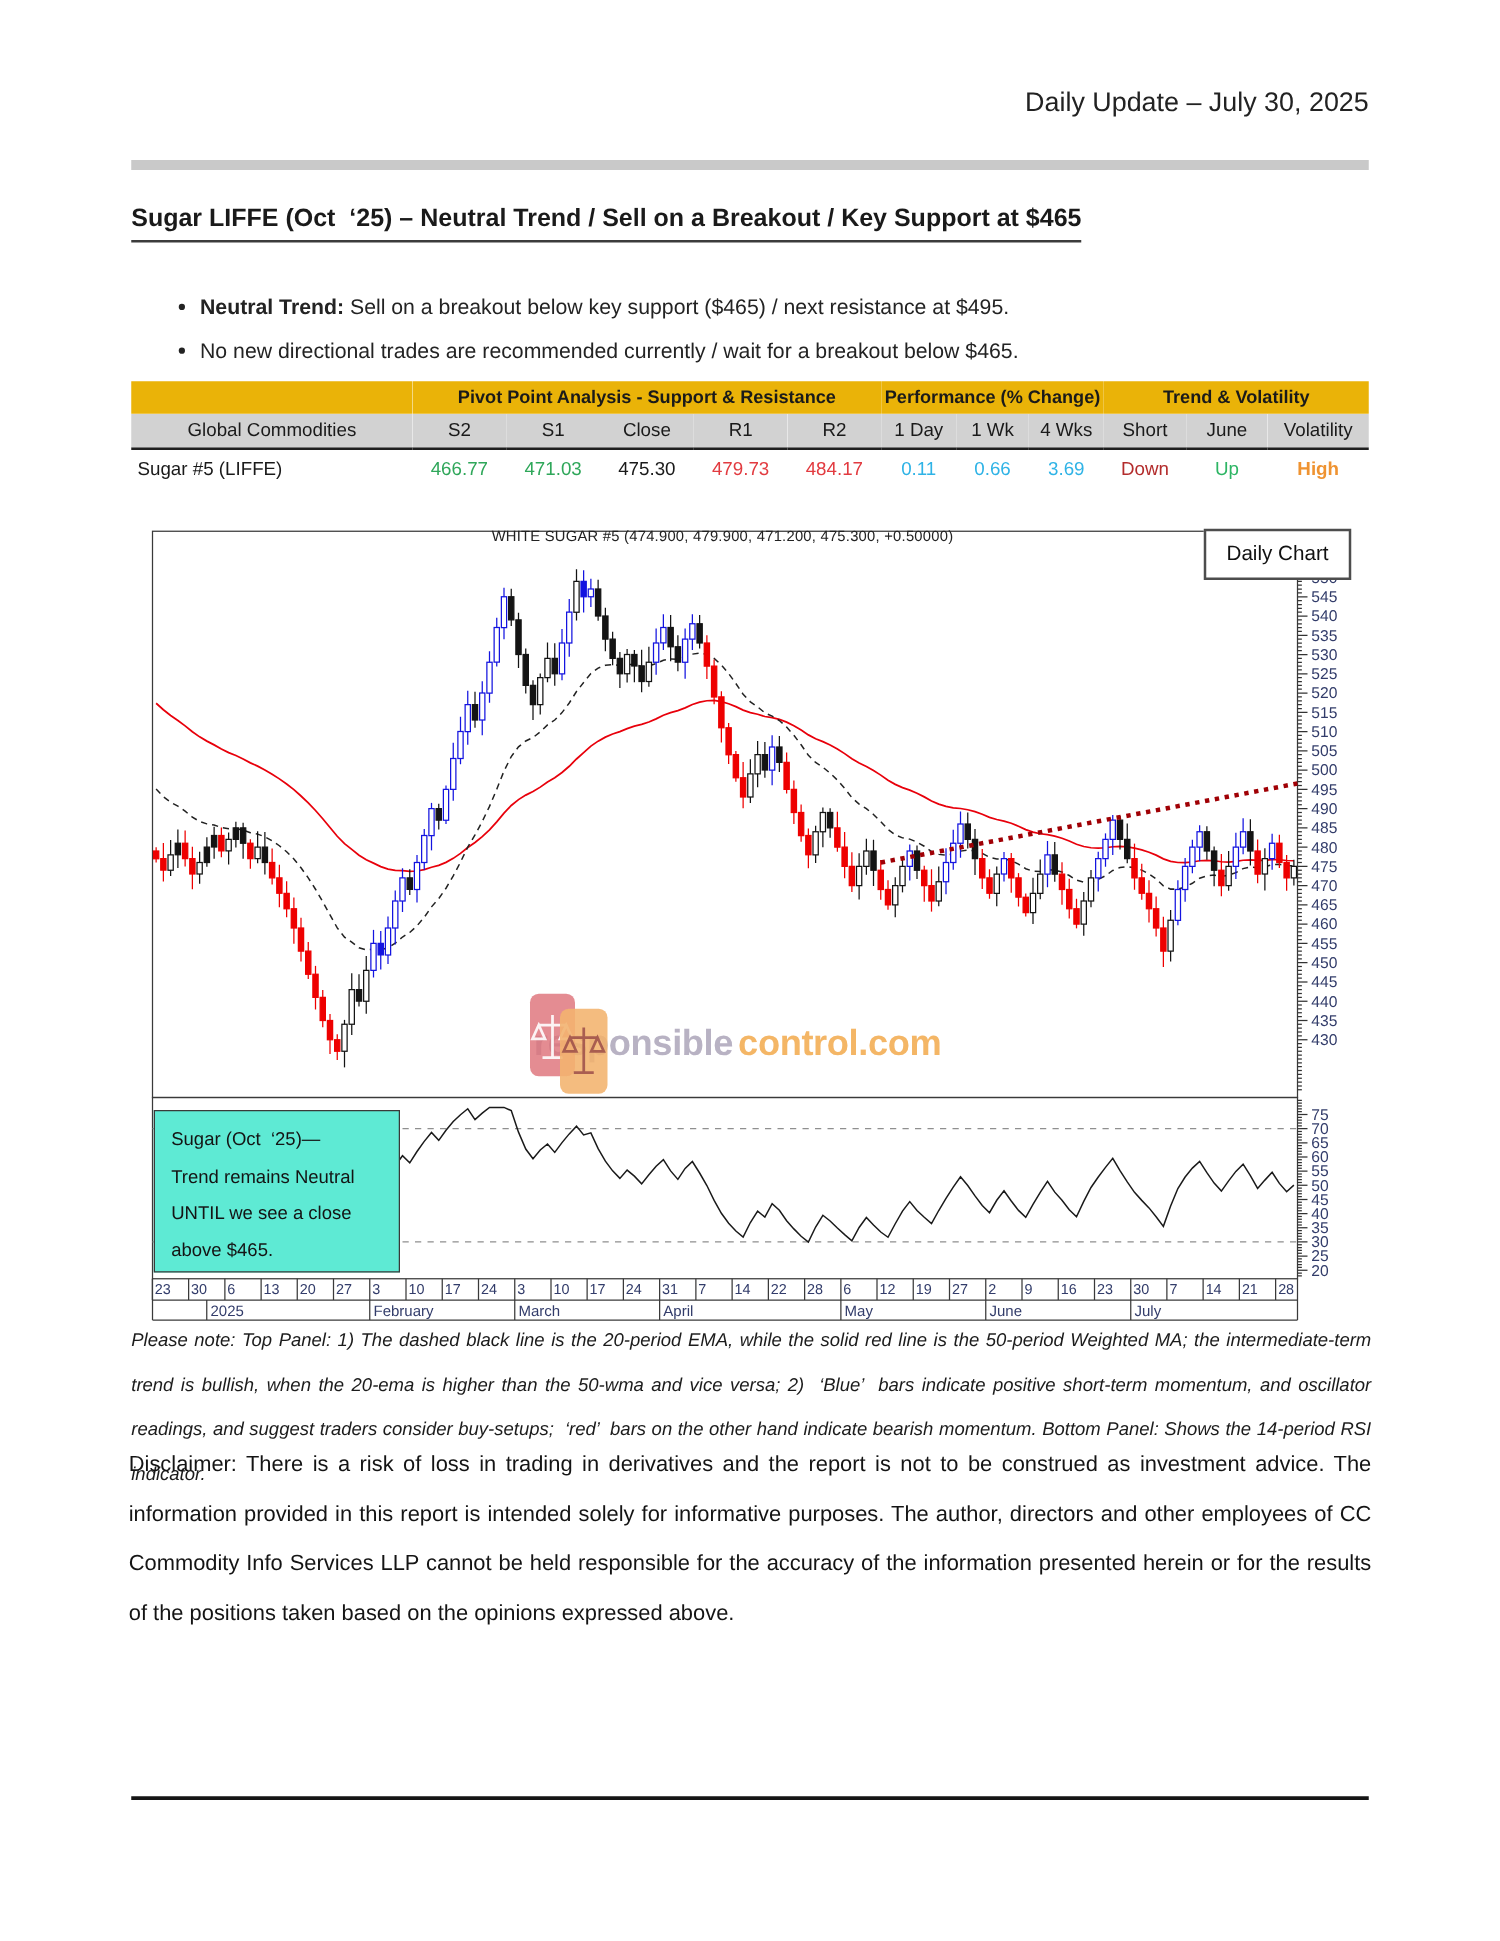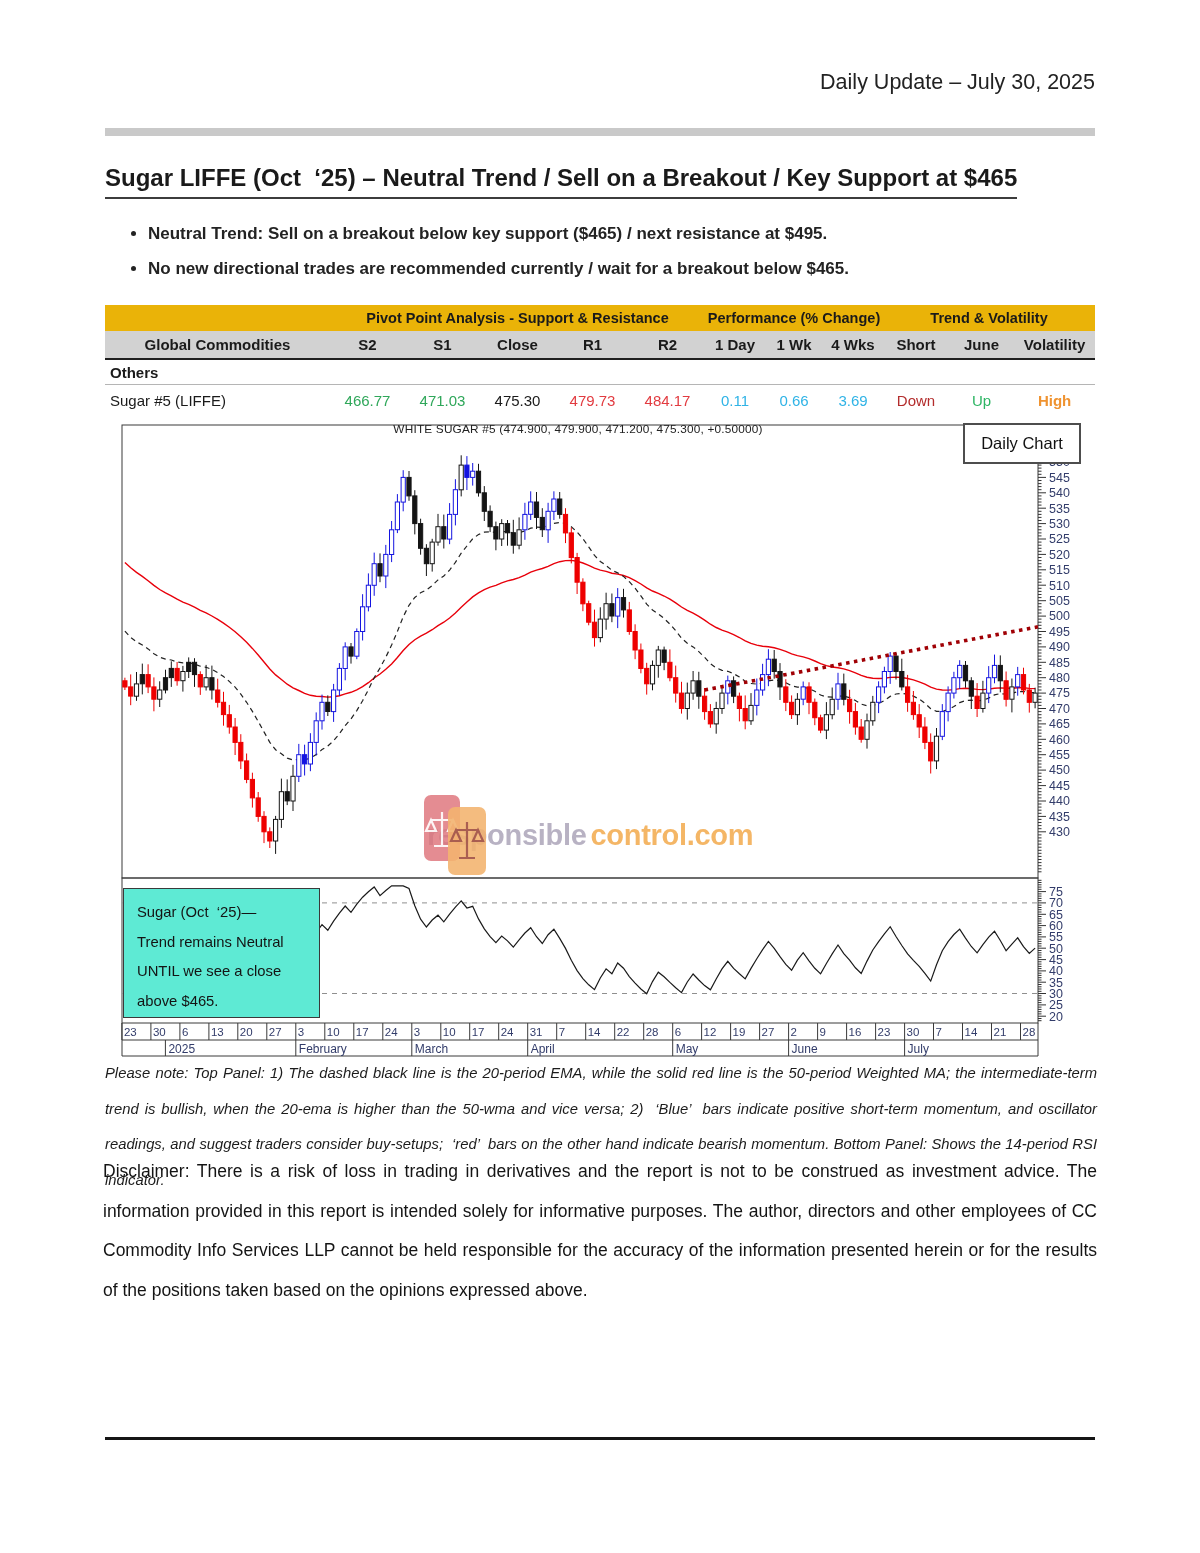--- a/index.html
+++ b/index.html
@@ -1,30 +1,30 @@
 <!DOCTYPE html>
 <html><head>
 <meta charset="utf-8">
 <style>
   html,body{margin:0;padding:0;background:#ffffff;}
   .page{position:relative;width:1200px;height:1553px;background:#fff;
         font-family:"Liberation Sans",sans-serif;color:#1a1a1a;overflow:hidden;}
   .abs{position:absolute;}
   .header-title{top:70px;right:105px;font-size:21.5px;color:#222;}
   .divider{top:128px;left:105px;width:990px;height:8px;background:#c9c9c9;}
-  .doc-title{top:164px;left:105px;font-size:24px;font-weight:bold;
+  .doc-title{top:164px;left:105px;font-size:20px;font-weight:bold;
              border-bottom:2px solid #3c3c3c;padding-bottom:5px;}
   .bullets{top:218px;left:112px;width:960px;}
-  .bullets ul{margin:4px;padding-left:32px;font-weight:bold;}
+  .bullets ul{margin:16px;padding-left:32px;}
   .bullets li{font-size:17px;line-height:24px;margin-bottom:11px;color:#232323;}
   
   .pivot-table{top:305px;left:105px;width:990px;border-collapse:collapse;table-layout:fixed;font-size:15px;}
   .pivot-table td,.pivot-table th{padding:0;overflow:hidden;white-space:nowrap;}
   .grp-row th{background:#eab308;height:26px;font-weight:bold;font-size:14.5px;text-align:center;}
-  .col-row th{background:#d2d2d2;height:27px;font-weight:bold;text-align:center;}
+  .col-row th{background:#d2d2d2;height:27px;font-weight:normal;text-align:center;}
   .col-row{border-bottom:2.5px solid #1f1f1f;}
   .sec-row td{height:24px;font-weight:bold;border-bottom:1px solid #b5b5b5;}
   .data-row td{height:30px;text-align:center;}
   .data-row td:first-child,.sec-row td:first-child{text-align:left;padding-left:5px;}
   .c-green{color:#2fa75a;margin-top:16px;} .c-red{color:#e23b40;} .c-cyan{color:#2fb3e6;}
   .c-down{color:#b32c2c;} .c-up{color:#2db564;} .c-orange{color:#ef9331;font-weight:bold;} .c-black{color:#1a1a1a;}
   
   .chart-wrap{top:420px;left:120px;width:960px;height:637px;}
   .chart-wrap svg{position:absolute;left:0;top:0;}
   .chart-wrap svg text{font-family:"Liberation Sans",sans-serif;}
@@ -88,23 +88,20 @@
       <th>S1</th>
       <th>Close</th>
       <th>R1</th>
       <th>R2</th>
       <th>1 Day</th>
       <th>1 Wk</th>
       <th>4 Wks</th>
       <th>Short</th>
       <th>June</th>
       <th>Volatility</th>
-    </tr>
-    <tr class="sec-row">
-      <td colspan="12">Others</td>
     </tr>
     <tr class="data-row">
       <td>Sugar #5 (LIFFE)</td>
       <td class="c-green">466.77</td>
       <td class="c-green">471.03</td>
       <td class="c-black">475.30</td>
       <td class="c-red">479.73</td>
       <td class="c-red">484.17</td>
       <td class="c-cyan">0.11</td>
       <td class="c-cyan">0.66</td>

